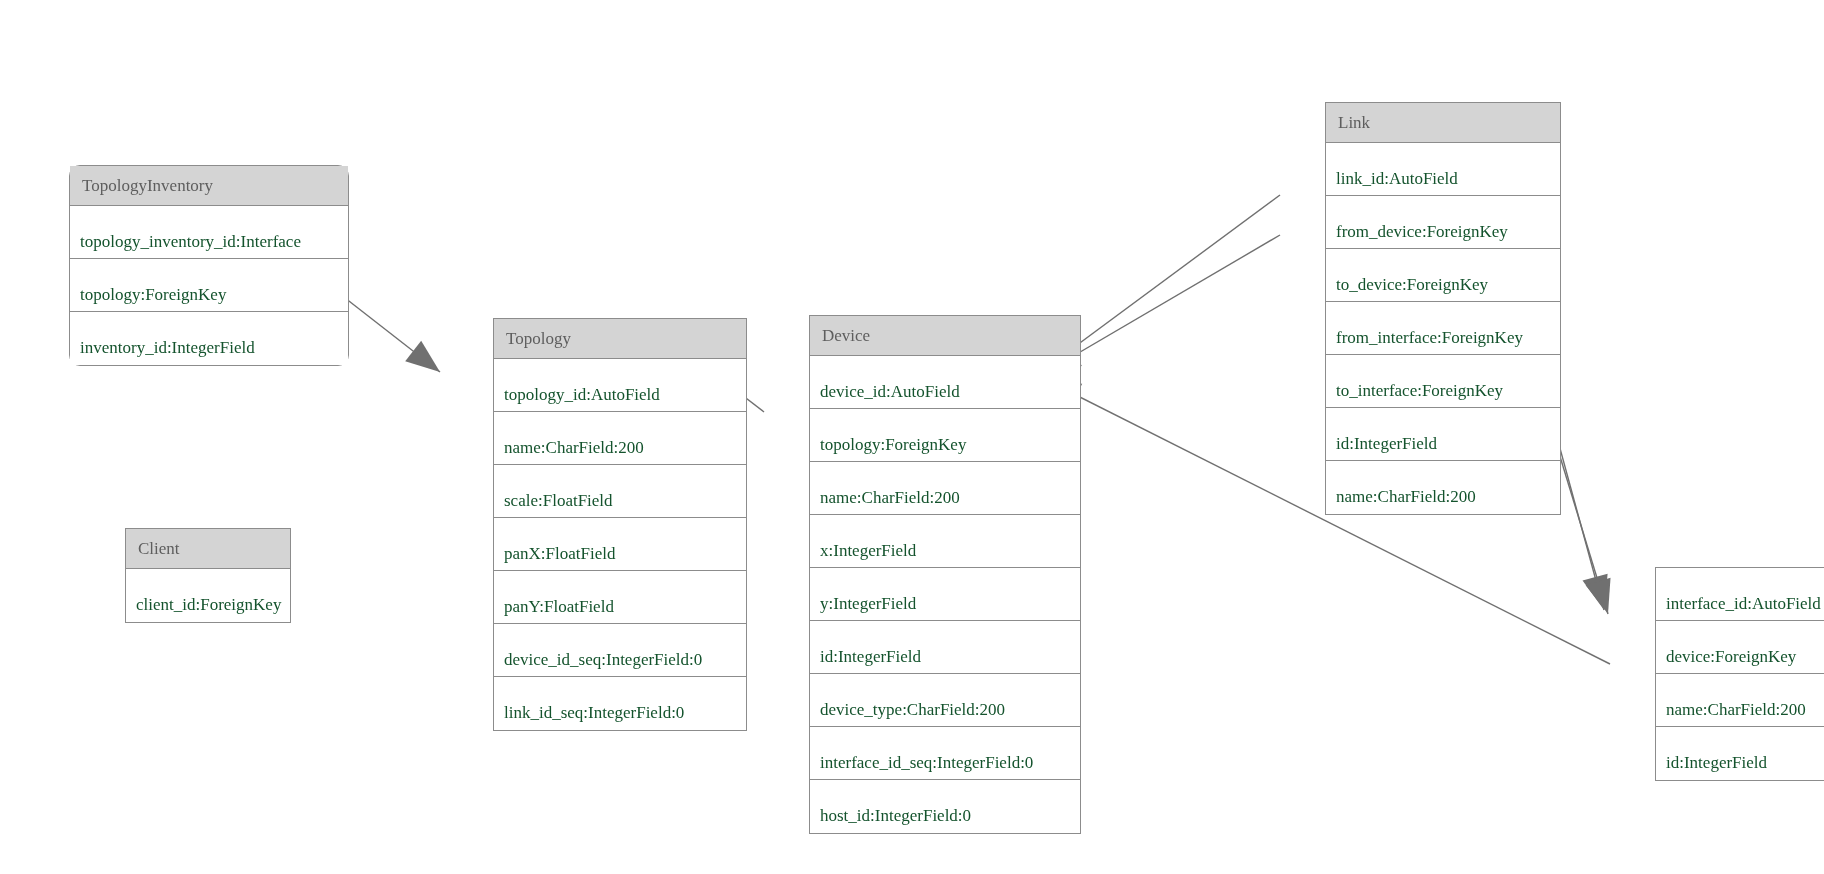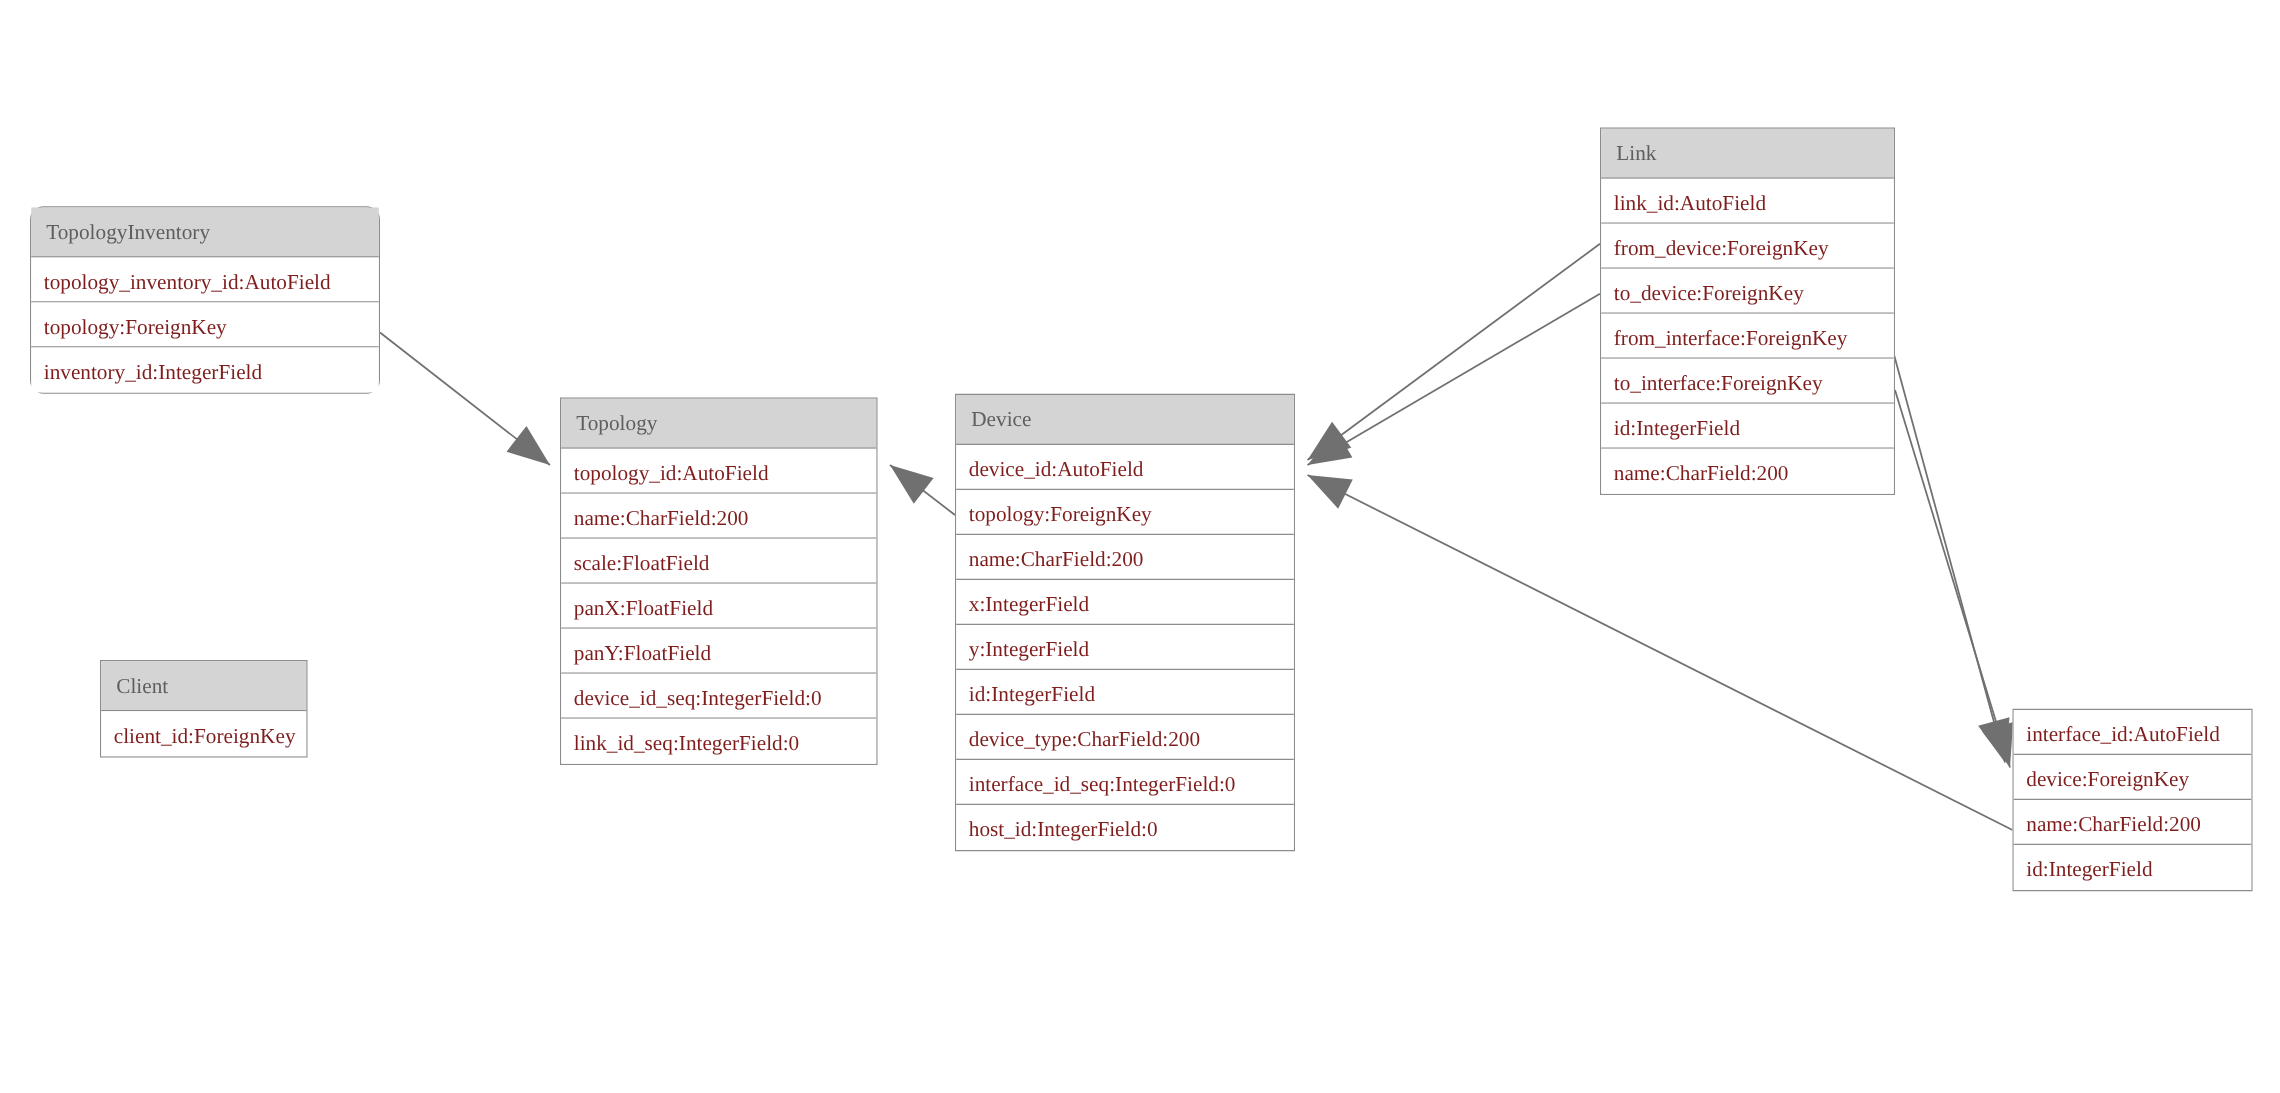--- a/index.html
+++ b/index.html
@@ -28,41 +28,42 @@
     width: 1824px;
     height: 874px;
     pointer-events: none;
   }
   .entity {
     position: absolute;
     box-sizing: border-box;
     border: 1px solid #8c8c8c;
     background: #ffffff;
     z-index: 5;
+    margin-left: 45px;
   }
   .entity-title {
     box-sizing: border-box;
     background: #d4d4d4;
     border-bottom: 1px solid #8c8c8c;
     color: #5e5e5e;
     font-size: 17px;
     line-height: 40px;
     height: 40px;
     padding: 0 0 0 12px;
     white-space: nowrap;
     overflow: hidden;
   }
   .entity-field {
     box-sizing: border-box;
     border-bottom: 1px solid #8c8c8c;
-    color: #7f1d1d;
+    color: #14532d;
     font-size: 17px;
     line-height: 40px;
-    height: 36px;
-    padding: 0 10px 0 10px;
+    height: 53px;
+    padding: 16px 10px 0 10px;
     white-space: nowrap;
     overflow: hidden;
     background: #ffffff;
   }
   .entity-field:last-child {
     border-bottom: none;
   }
 </style>
 </head>
 <body>
@@ -86,21 +87,21 @@
         <polygon points="1046,372 1068.7729580085017,343.60295114729325 1081.9093590491955,366.04030766935404" fill="#707070"></polygon>
         <polygon points="1604,610 1582.526794010209,580.6077999373983 1607.6140758818233,573.7793090137636" fill="#707070"></polygon>
         <polygon points="1608,614 1585.6561717938137,585.2640757745218 1610.5276970383522,577.6873197397616" fill="#707070"></polygon>
         <polygon points="1046,380 1082.2140207728676,383.6803124136848 1070.5206357200927,406.9023869551108" fill="#707070"></polygon>
       </g>
   </svg>
 
   <div id="entities-root">
       <div class="entity" style="left: 24px; top: 165px; width: 280px; border-radius: 11px;">
         <div class="entity-title">TopologyInventory</div>
-        <div class="entity-field">topology_inventory_id:AutoField</div>
+        <div class="entity-field">topology_inventory_id:Interface</div>
         <div class="entity-field">topology:ForeignKey</div>
         <div class="entity-field">inventory_id:IntegerField</div>
       </div>
       <div class="entity" style="left: 80px; top: 528px; width: 166px;">
         <div class="entity-title">Client</div>
         <div class="entity-field">client_id:ForeignKey</div>
       </div>
       <div class="entity" style="left: 448px; top: 318px; width: 254px;">
         <div class="entity-title">Topology</div>
         <div class="entity-field">topology_id:AutoField</div>

